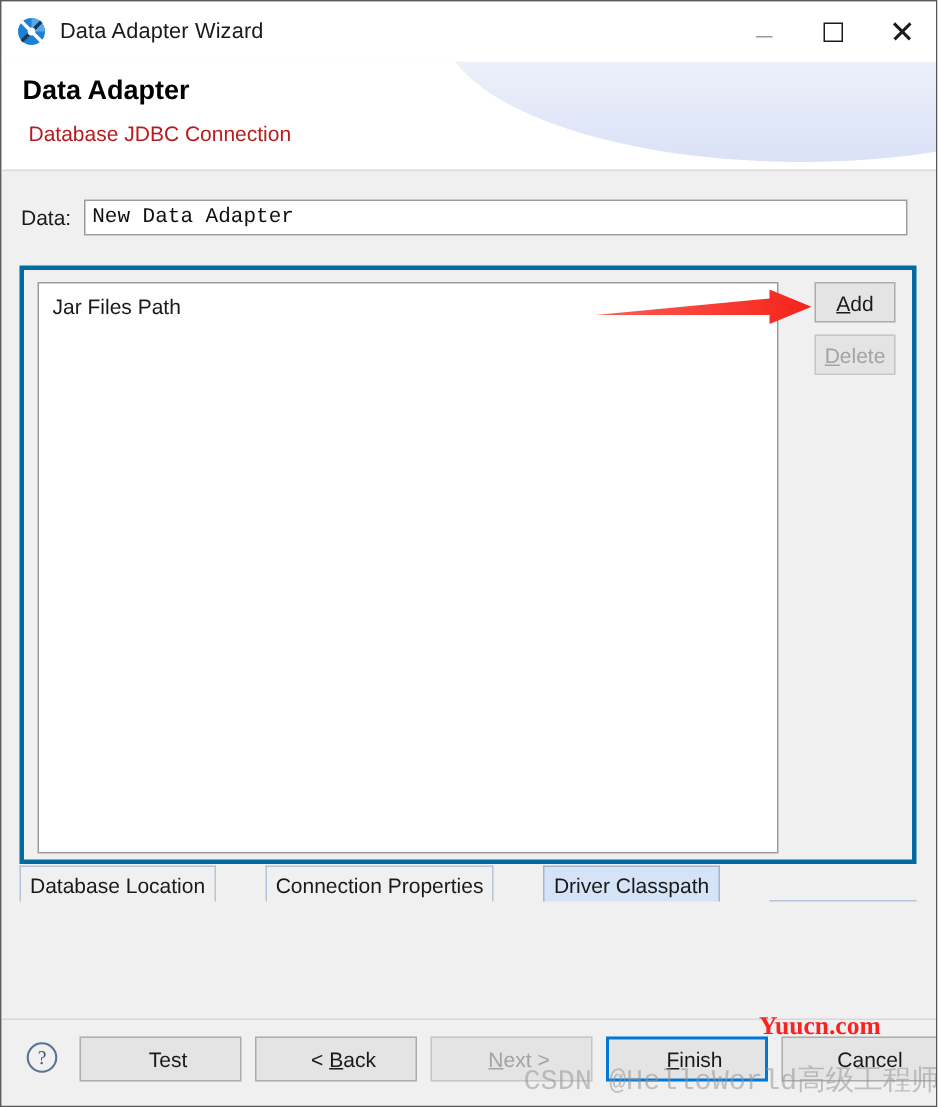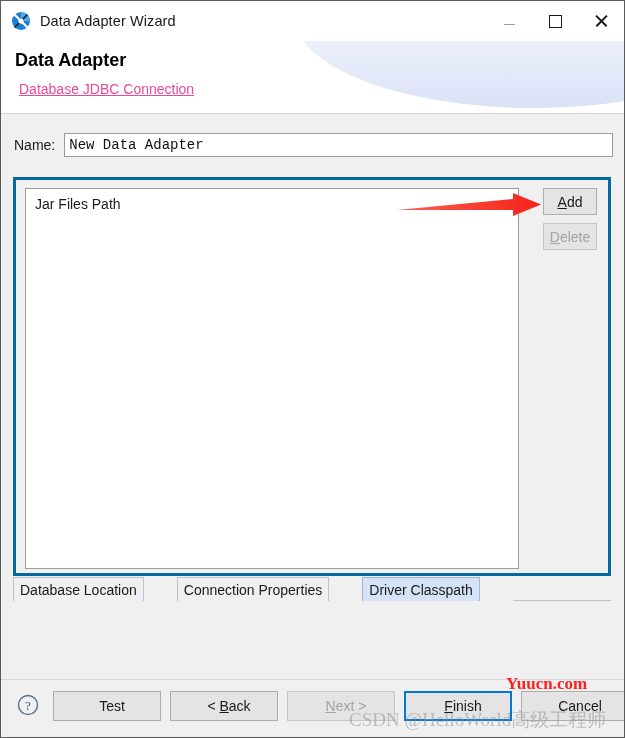--- a/index.html
+++ b/index.html
@@ -102,22 +102,21 @@
     top: 9px;
     font-size: 18px;
     font-weight: bold;
     color: #000;
   }
   .header-sub {
     position: absolute;
     left: 18px;
     top: 40px;
     font-size: 14px;
-    color: #ec4899;
-    text-decoration: underline;
+    color: #b91c1c;
   }
   .header-rule {
     position: absolute;
     left: 0; top: 112px;
     width: 100%;
     height: 1px;
     background: #d8d8d8;
     z-index: 5;
   }
 
@@ -302,21 +301,21 @@
     font-size: 17px;
     font-weight: bold;
     color: #fc2020;
     z-index: 10;
     white-space: nowrap;
   }
   .wm-csdn {
     position: absolute;
     left: 348px;
     top: 706px;
-    font-family: Liberation Serif, serif;
+    font-family: Liberation Mono, monospace;
     font-size: 19px;
     color: rgba(150,150,150,0.55);
     z-index: 10;
     white-space: nowrap;
   }
 </style>
 </head>
 <body>
 
 <div class="window">
@@ -348,21 +347,21 @@
   <div class="header">
     <div class="swoosh"></div>
     <div class="header-title">Data Adapter</div>
     <div class="header-sub">Database JDBC Connection</div>
   </div>
   <div class="header-rule"></div>
 
   <div class="body">
 
     <div class="name-row">
-      <div class="name-label">Name:</div>
+      <div class="name-label">Data:</div>
       <input class="name-input" type="text" value="New Data Adapter" style="">
     </div>
 
     <div class="classpath-panel">
       <div class="jar-list">
         <div class="jar-list-header">Jar Files Path</div>
       </div>
       <div class="side-buttons">
         <div class="btn side">
             <span class="mn">A</span>

